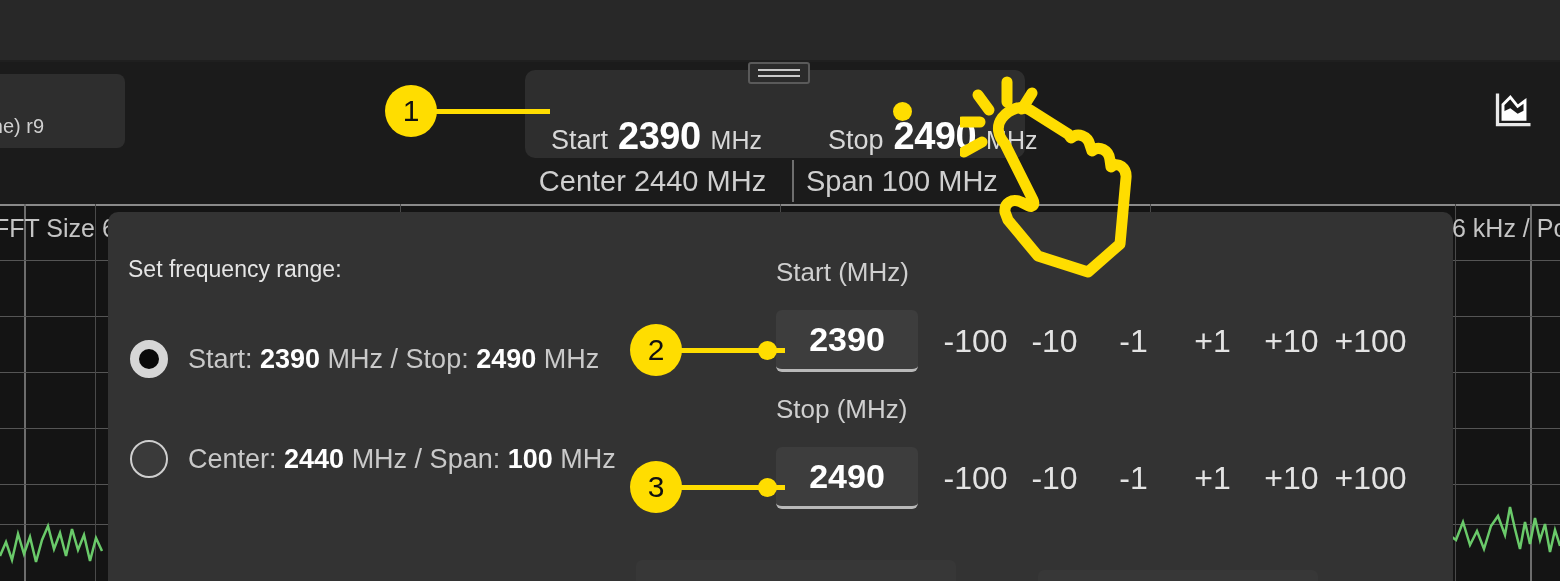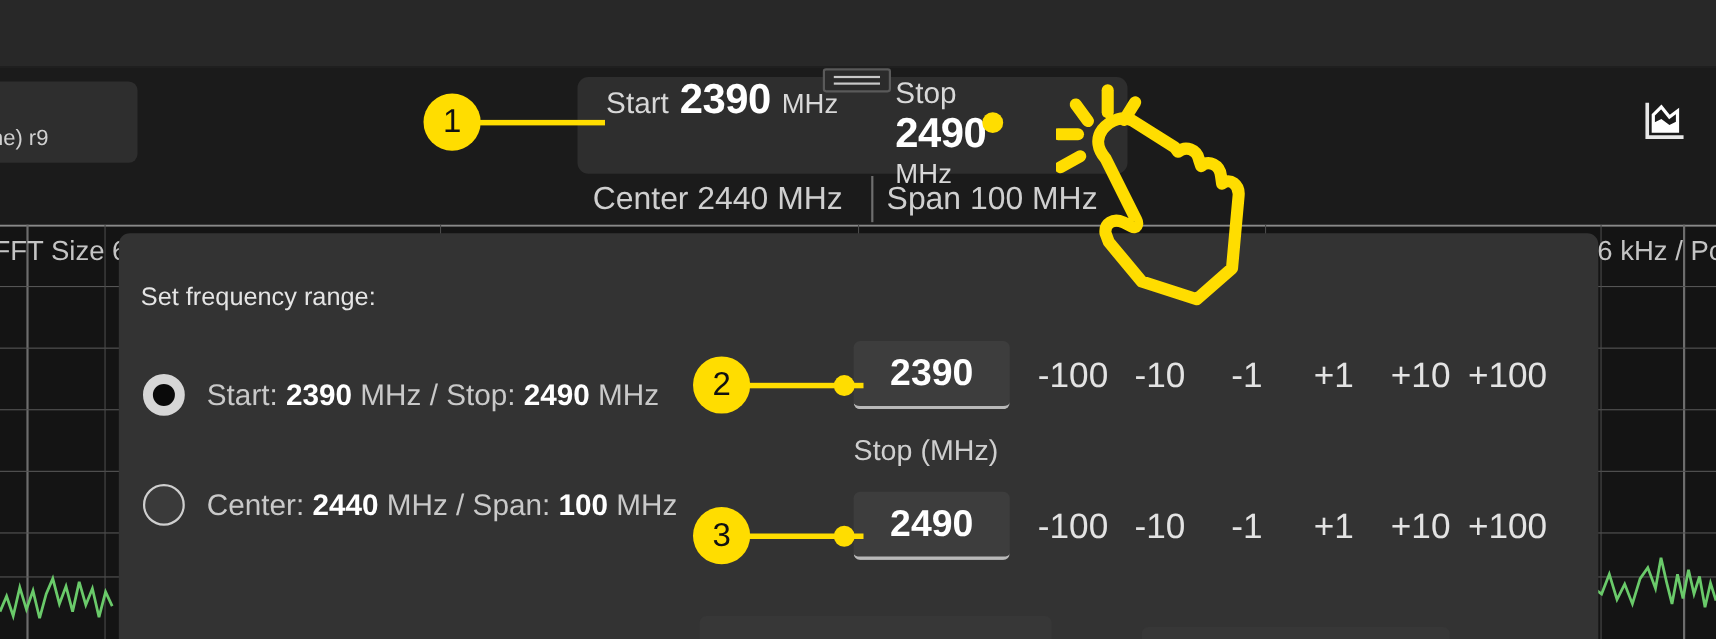--- a/index.html
+++ b/index.html
@@ -39,37 +39,38 @@
   .device-line1 { font-size: 20px; color: #ededed; line-height: 28px; white-space: nowrap; }
   .device-line2 { font-size: 20px; color: #d0d0d0; line-height: 28px; white-space: nowrap; }
 
   
   .freq-pill {
     position: absolute; left: 525px; top: 70px;
     width: 500px; height: 88px;
     background: #2e2e2e;
     border-radius: 10px;
     display: flex;
-    align-items: flex-start;
+    align-items: flex-end;
+    gap: 24px;
   }
   .drag-handle {
     position: absolute; left: 748px; top: 62px;
     width: 62px; height: 22px;
     background: #2b2b2b;
     border: 2px solid #5a5a5a;
     border-radius: 3px;
     display: flex; flex-direction: column;
     justify-content: center; align-items: center;
     gap: 4px;
   }
   .drag-handle i { display: block; width: 42px; height: 2px; background: #c9c9c9; }
 
   .freq-group { display: flex; align-items: baseline; white-space: nowrap; }
   .freq-group.start { margin-left: 26px; }
-  .freq-group.stop  { margin-left: 42px; flex-direction: column; }
+  .freq-group.stop  { margin-left: 42px; }
   .freq-label { font-size: 27px; color: #d8d8d8; font-weight: 400; }
   .freq-value { font-size: 38px; color: #ffffff; font-weight: 700; margin: 0 10px; letter-spacing: -0.5px; }
   .freq-unit  { font-size: 25px; color: #d8d8d8; }
 
   
   .subrow {
     position: absolute; left: 525px; top: 158px;
     width: 560px; height: 46px;
     display: flex; align-items: center;
     white-space: nowrap;
@@ -270,20 +271,21 @@
       </span>
     </div>
 
     <div class="radio-row r2">
       <span class="radio-outer"></span>
       <span class="radio-text">
         <span>Center: </span><b>2440</b><span> MHz / Span: </span><b>100</b><span> MHz</span>
       </span>
     </div>
 
+    <div class="field-label start">Start (MHz)</div>
     <div class="num-input start">2390</div>
     <div class="steps start">
       <span class="step-btn">-100</span>
       <span class="step-btn">-10</span>
       <span class="step-btn">-1</span>
       <span class="step-btn">+1</span>
       <span class="step-btn">+10</span>
       <span class="step-btn">+100</span>
     </div>
 

